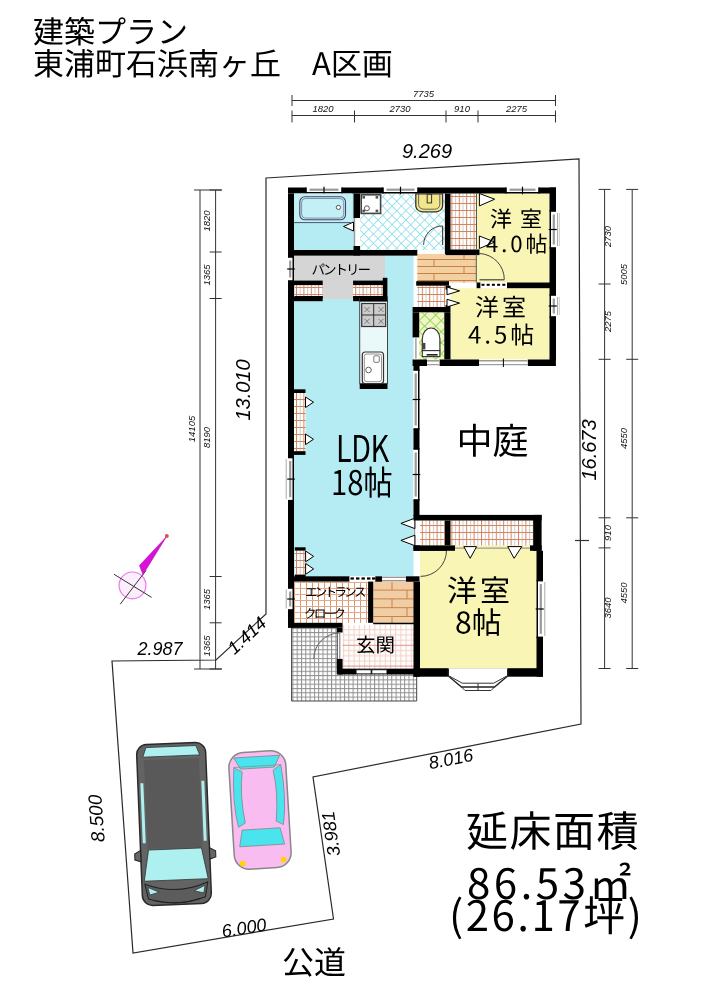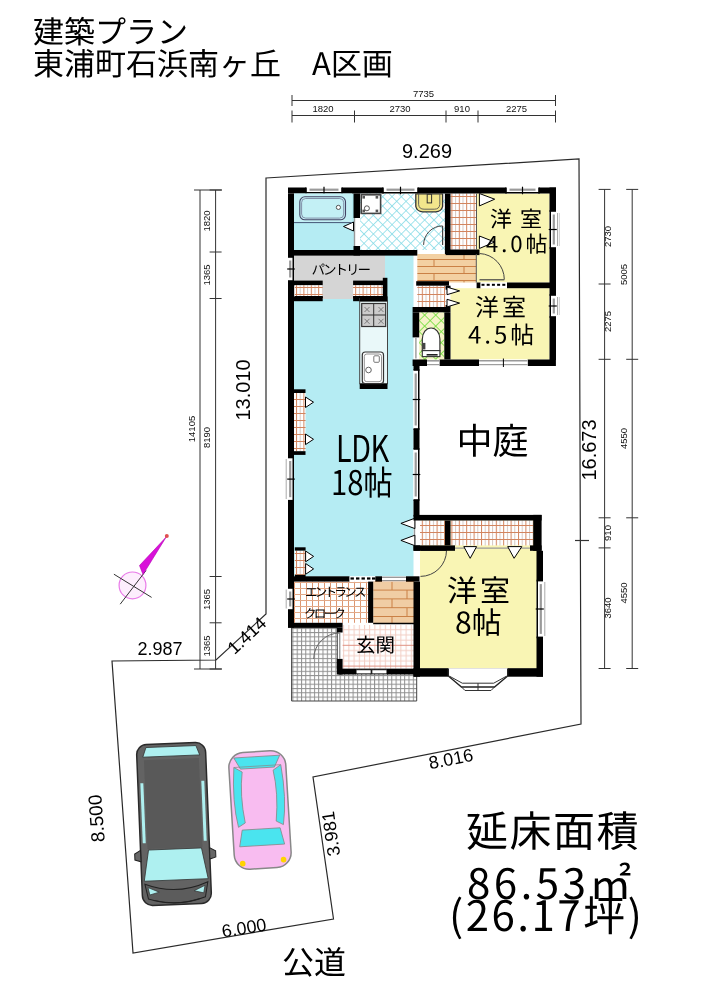--- a/index.html
+++ b/index.html
@@ -1,14 +1,14 @@
 <!DOCTYPE html>
 <html><head><meta charset="utf-8"><style>
 html,body{margin:0;padding:0;background:#fff;}
-#c{position:relative;width:707px;height:1001px;background:#fff;overflow:hidden;}
+#c{position:relative;width:707px;height:1001px;background:#fff;overflow:hidden;font-style:italic;}
 </style></head>
 <body>
 <div id="c">
 <svg width="707" height="1001" viewBox="0 0 707 1001">
 
 <defs>
 <pattern id="plaid" width="7.4" height="7" patternUnits="userSpaceOnUse">
   <rect width="7.4" height="7" fill="#fff"></rect>
   <line x1="0.5" y1="0" x2="0.5" y2="7" stroke="#d2845e" stroke-width="1"></line>
   <line x1="4.2" y1="0" x2="4.2" y2="7" stroke="#d5c8c2" stroke-width="1"></line>

